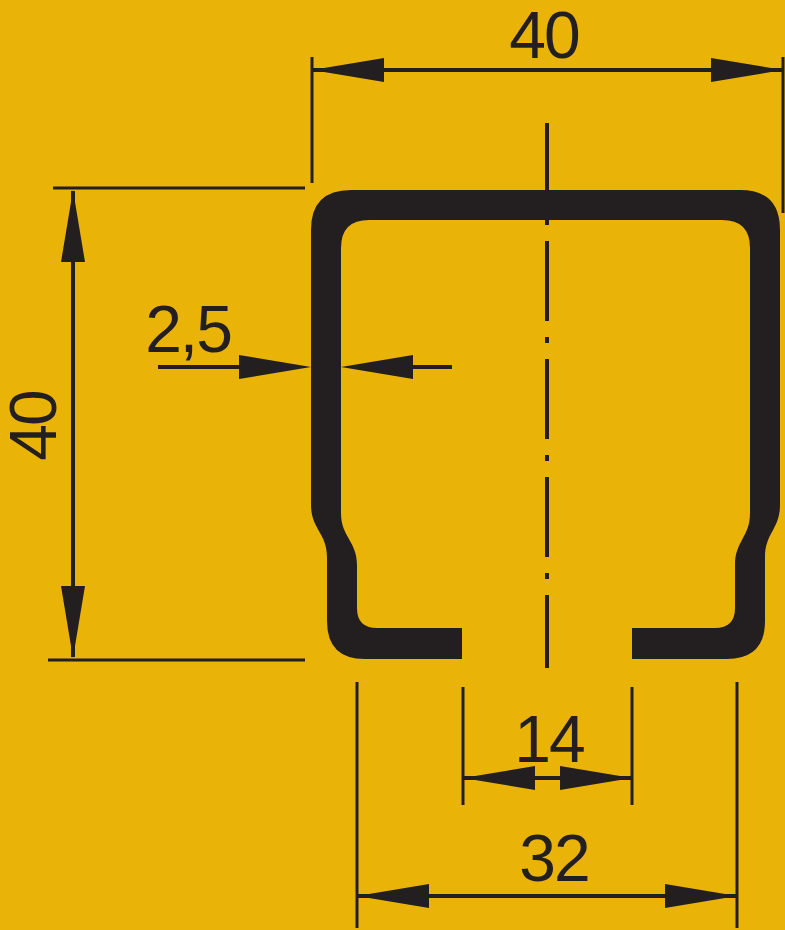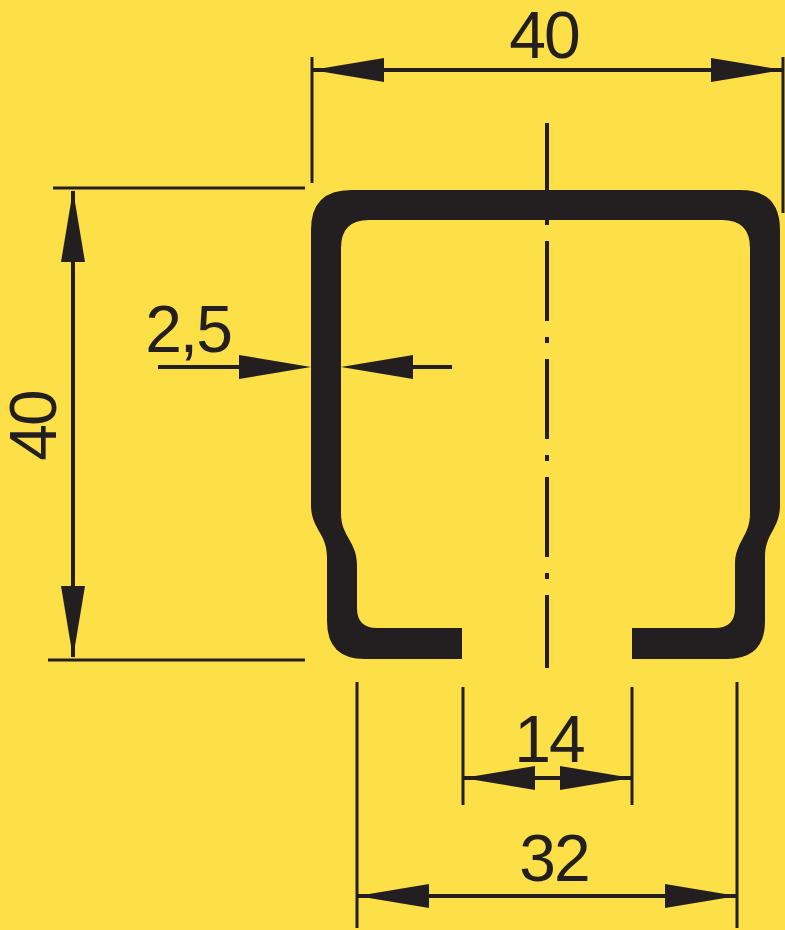--- a/index.html
+++ b/index.html
@@ -4,21 +4,21 @@
 <style>
   html, body {
     margin: 0;
     padding: 0;
     background: #ffffff;
   }
   .canvas-wrap {
     position: relative;
     width: 785px;
     height: 930px;
-    background: #fde047;
+    background: #eab308;
     overflow: hidden;
   }
   svg { display: block; }
   .ext-line {
     stroke: #231f20;
     stroke-width: 3;
     fill: none;
   }
   .dim-line {
     stroke: #231f20;

